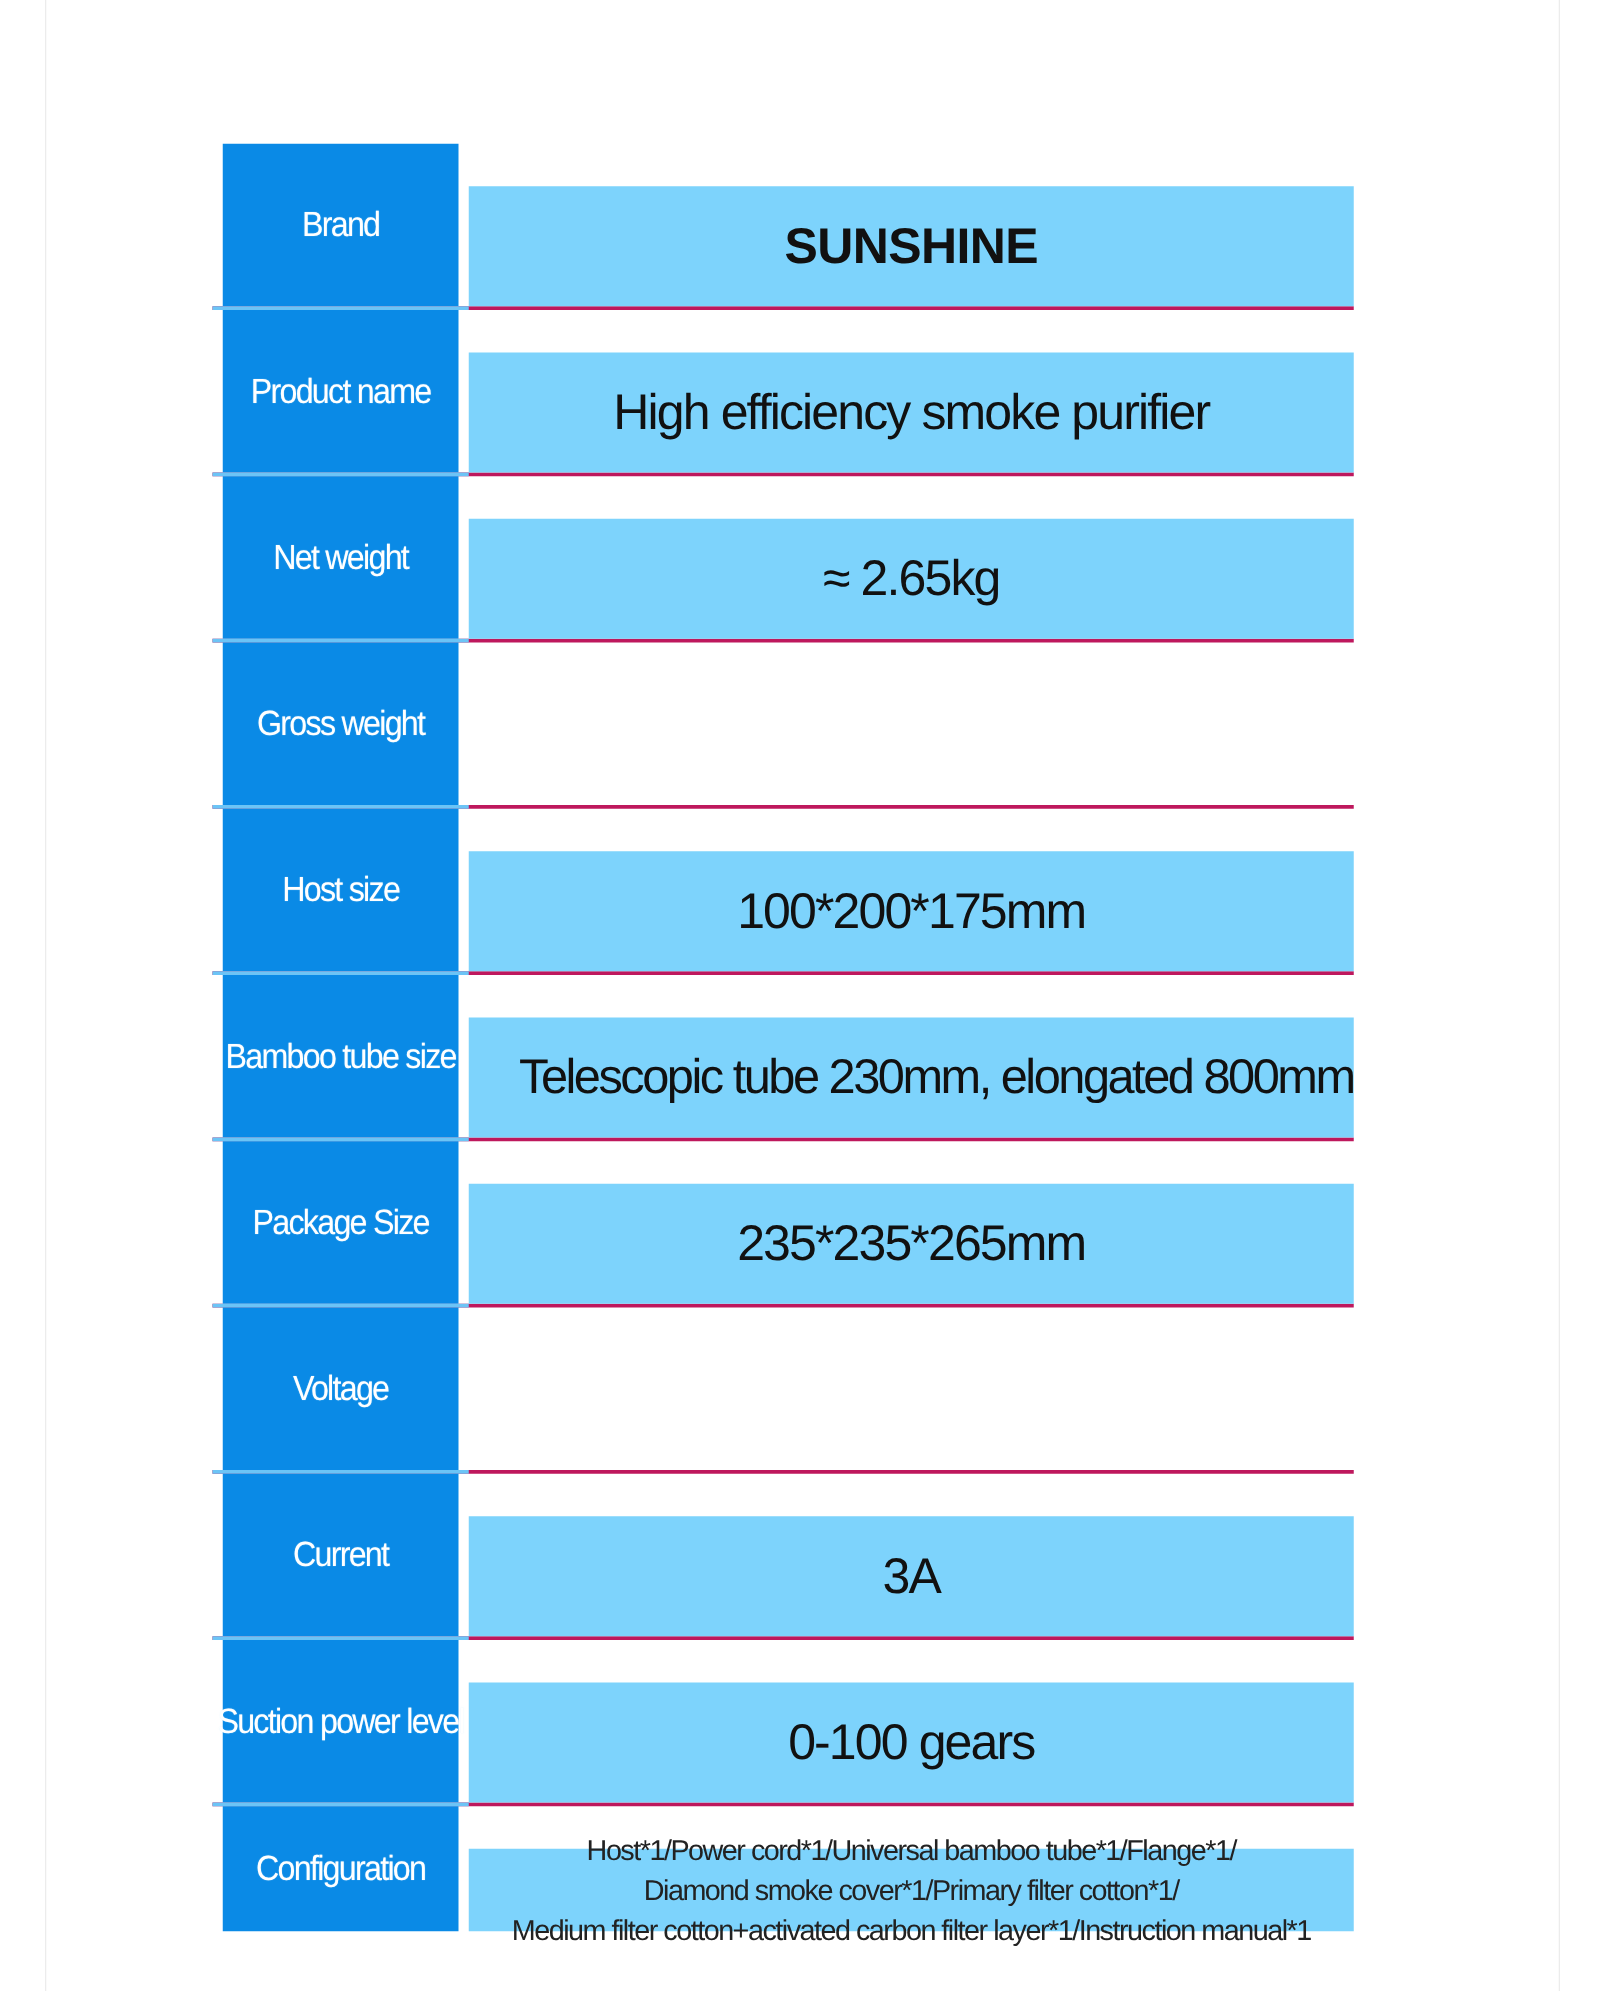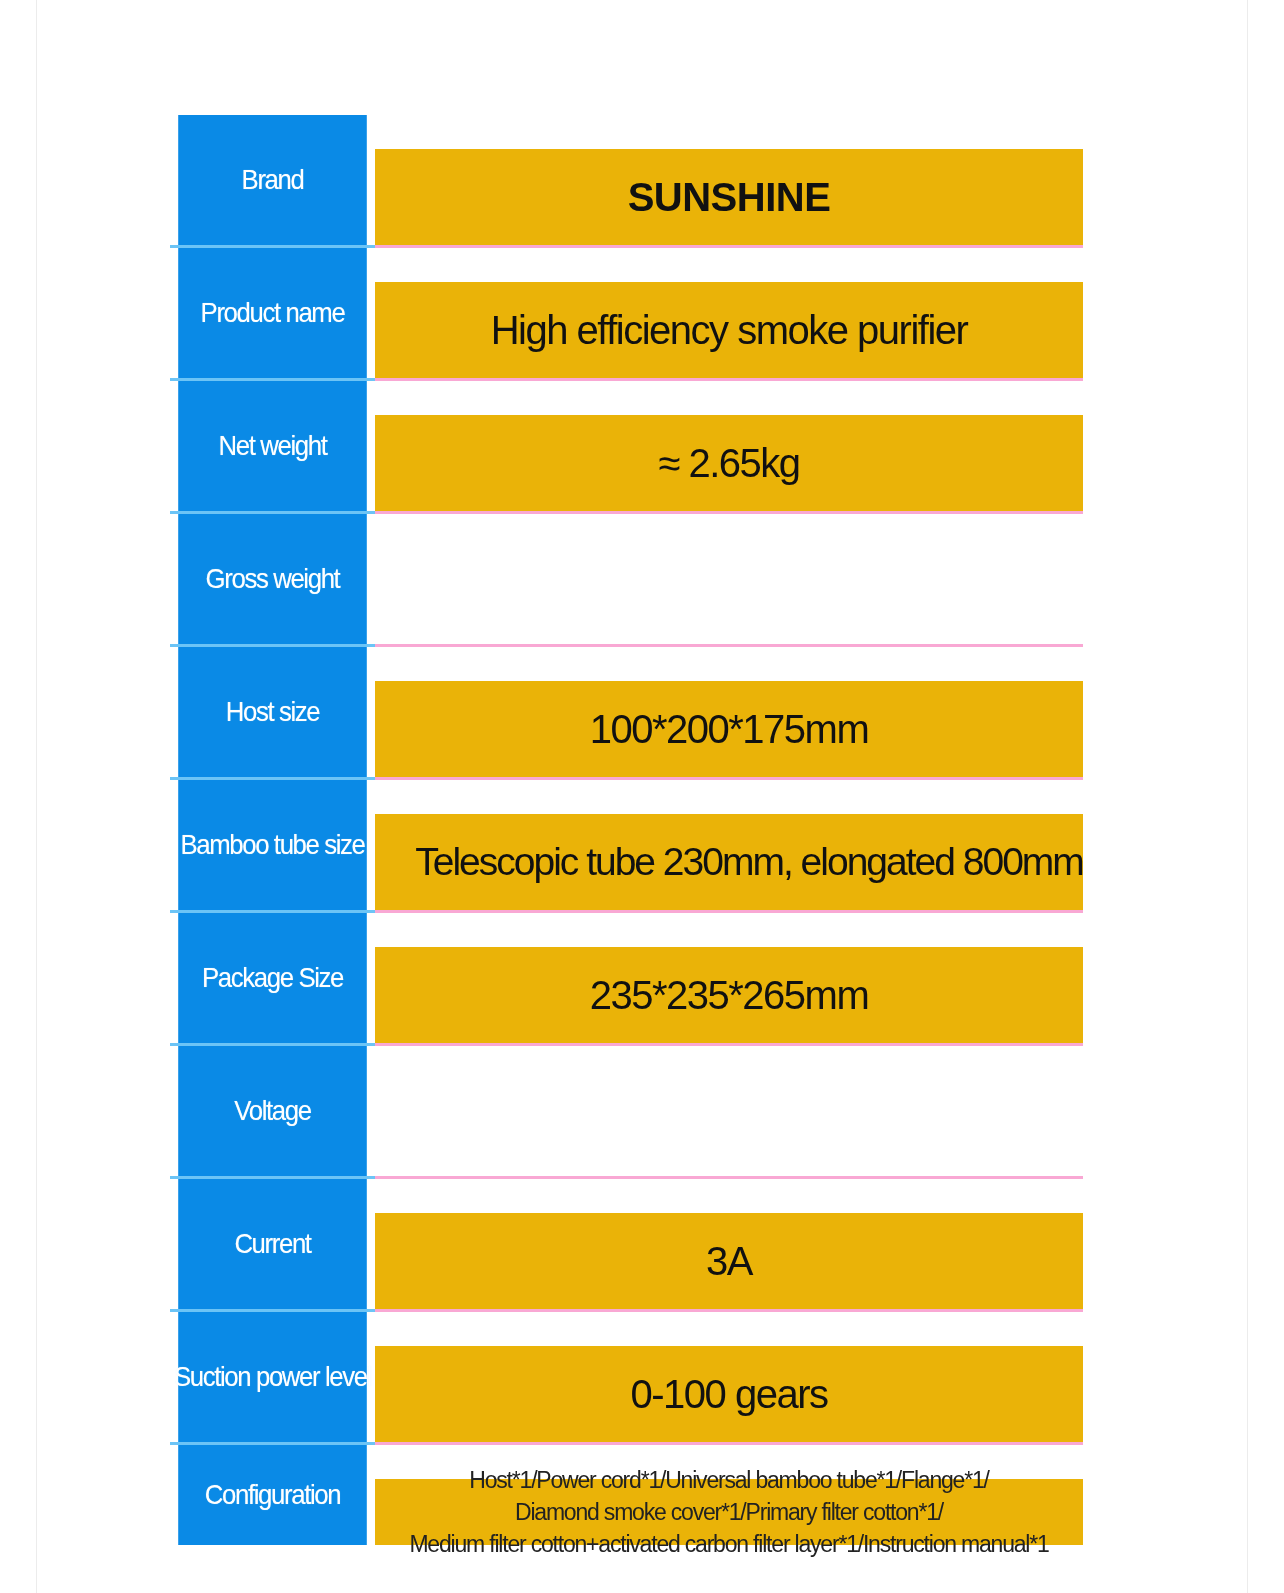--- a/index.html
+++ b/index.html
@@ -23,21 +23,21 @@
     position: absolute;
     left: 170px;
     top: 115px;
     width: 913px;
     display: flex;
     flex-direction: column;
   }
   .spec-row {
     display: flex;
     height: 133px;
-    border-bottom: 3px solid #f9a8d4;
+    border-bottom: 3px solid #be185d;
     box-sizing: border-box;
   }
   .spec-row:last-child { border-bottom: none; height: 100px; }
   .spec-label {
     width: 205px;
     background: #0a8ae6;
     color: #ffffff;
     display: flex;
     align-items: center;
     justify-content: center;
@@ -52,21 +52,21 @@
   }
   .spec-row { position: relative; }
   .spec-row:not(:last-child)::after {
     content: "";
     position: absolute;
     left: 0; bottom: -3px; width: 205px; height: 3px;
     background: #6cc4f6;
   }
   .spec-value {
     flex: 1;
-    background: #eab308;
+    background: #7dd3fc;
     color: #111111;
     display: flex;
     align-items: center;
     justify-content: center;
     text-align: center;
     font-size: 40px;
     letter-spacing: -1.5px;
     white-space: nowrap;
     margin-top: 34px;
   }

